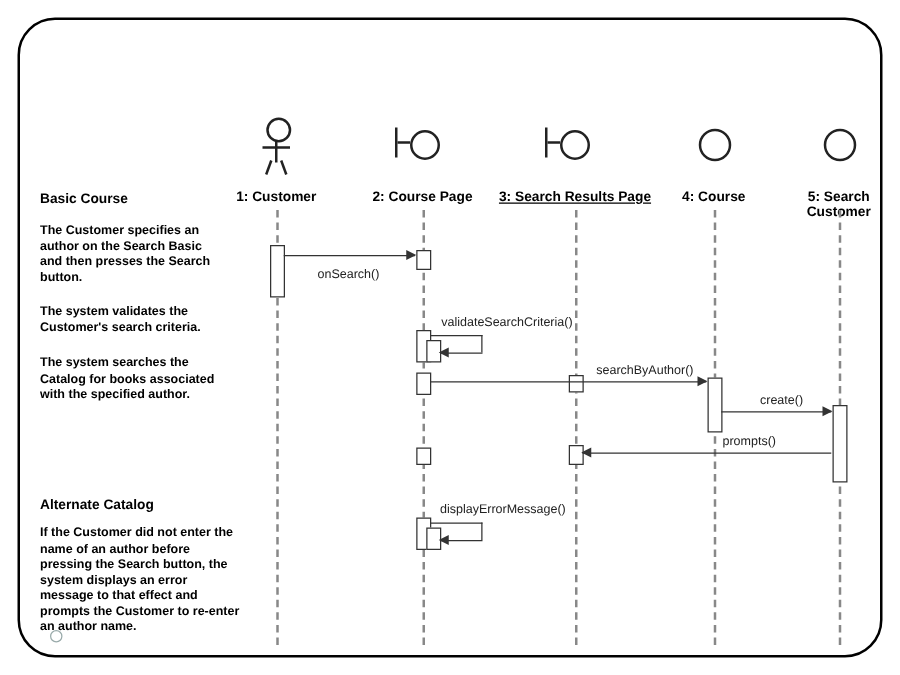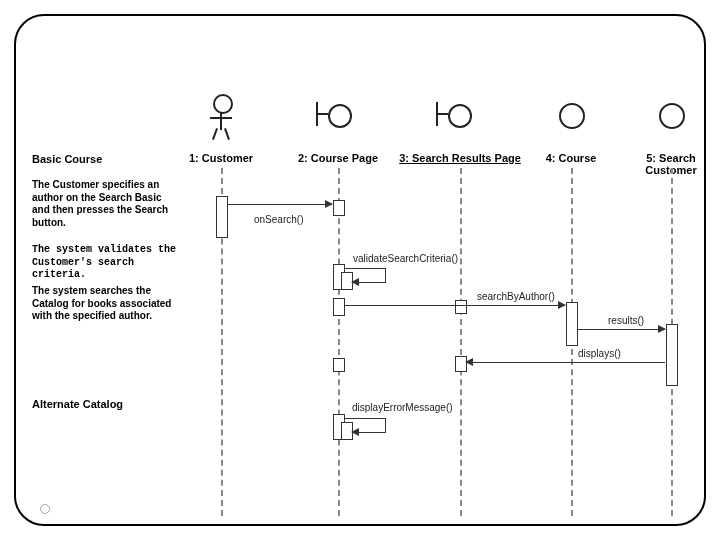--- a/index.html
+++ b/index.html
@@ -54,23 +54,24 @@
   <div class="lifeline-label" style="left:671px;">5: Search Customer</div>
 
   <div class="lifeline" style="left:221px;"></div>
   <div class="lifeline" style="left:338px;"></div>
   <div class="lifeline" style="left:460px;"></div>
   <div class="lifeline" style="left:571px;"></div>
   <div class="lifeline" style="left:671px;"></div>
 
   <div class="sidebar-heading" style="left:32px;top:153px;">Basic Course</div>
   <div class="sidebar-para" style="left:32px;top:179px;">The Customer specifies an author on the Search Basic and then presses the Search button.</div>
-  <div class="sidebar-para" style="left:32px;top:244px;font-family:Liberation Mono, monospace;">The system validates the Customer's search criteria.</div>
+  <div class="sidebar-para" style="left:32px;top:244px;">The system validates the Customer's search criteria.</div>
   <div class="sidebar-para" style="left:32px;top:285px;">The system searches the Catalog for books associated with the specified author.</div>
   <div class="sidebar-heading" style="left:32px;top:398px;">Alternate Catalog</div>
+  <div class="sidebar-para" style="left:32px;top:421px;width:160px;">If the Customer did not enter the name of an author before pressing the Search button, the system displays an error message to that effect and prompts the Customer to re-enter an author name.</div>
 
   <div class="actbox" style="left:216px;top:196px;height:40px;"></div>
   <div class="actbox" style="left:333px;top:200px;height:14px;"></div>
   <div class="msg-label" style="left:254px;top:189px;margin-top:25px;">onSearch()</div>
   <div class="arrow" style="left:227px;top:204px;width:105px;">
       <div class="head-r"></div>
     </div>
 
   <div class="actbox" style="left:333px;top:264px;height:24px;"></div>
   <div class="actbox" style="left:341px;top:272px;height:16px;"></div>
@@ -83,28 +84,28 @@
 
   <div class="actbox" style="left:333px;top:298px;height:16px;"></div>
   <div class="actbox" style="left:455px;top:300px;height:12px;"></div>
   <div class="actbox" style="left:566px;top:302px;height:42px;"></div>
   <div class="msg-label" style="left:477px;top:291px;">searchByAuthor()</div>
   <div class="arrow" style="left:344px;top:305px;width:221px;">
       <div class="head-r"></div>
     </div>
 
   <div class="actbox" style="left:666px;top:324px;height:60px;"></div>
-  <div class="msg-label" style="left:608px;top:315px;">results()</div>
+  <div class="msg-label" style="left:608px;top:315px;">create()</div>
   <div class="arrow" style="left:577px;top:329px;width:88px;">
       <div class="head-r"></div>
     </div>
 
   <div class="actbox" style="left:455px;top:356px;height:14px;"></div>
   <div class="actbox" style="left:333px;top:358px;height:12px;"></div>
-  <div class="msg-label" style="left:578px;top:348px;">displays()</div>
+  <div class="msg-label" style="left:578px;top:348px;">prompts()</div>
   <div class="arrow" style="left:466px;top:362px;width:199px;">
       <div class="head-l"></div>
     </div>
 
   <div class="actbox" style="left:333px;top:414px;height:24px;"></div>
   <div class="actbox" style="left:341px;top:422px;height:16px;"></div>
   <div class="msg-label" style="left:352px;top:402px;">displayErrorMessage()</div>
   <div class="arrow" style="left:344px;top:418px;width:42px;"></div>
   <div class="arrow" style="left:385px;top:418px;width:1px;height:14px;background:#333;"></div>
   <div class="arrow" style="left:352px;top:432px;width:34px;">

